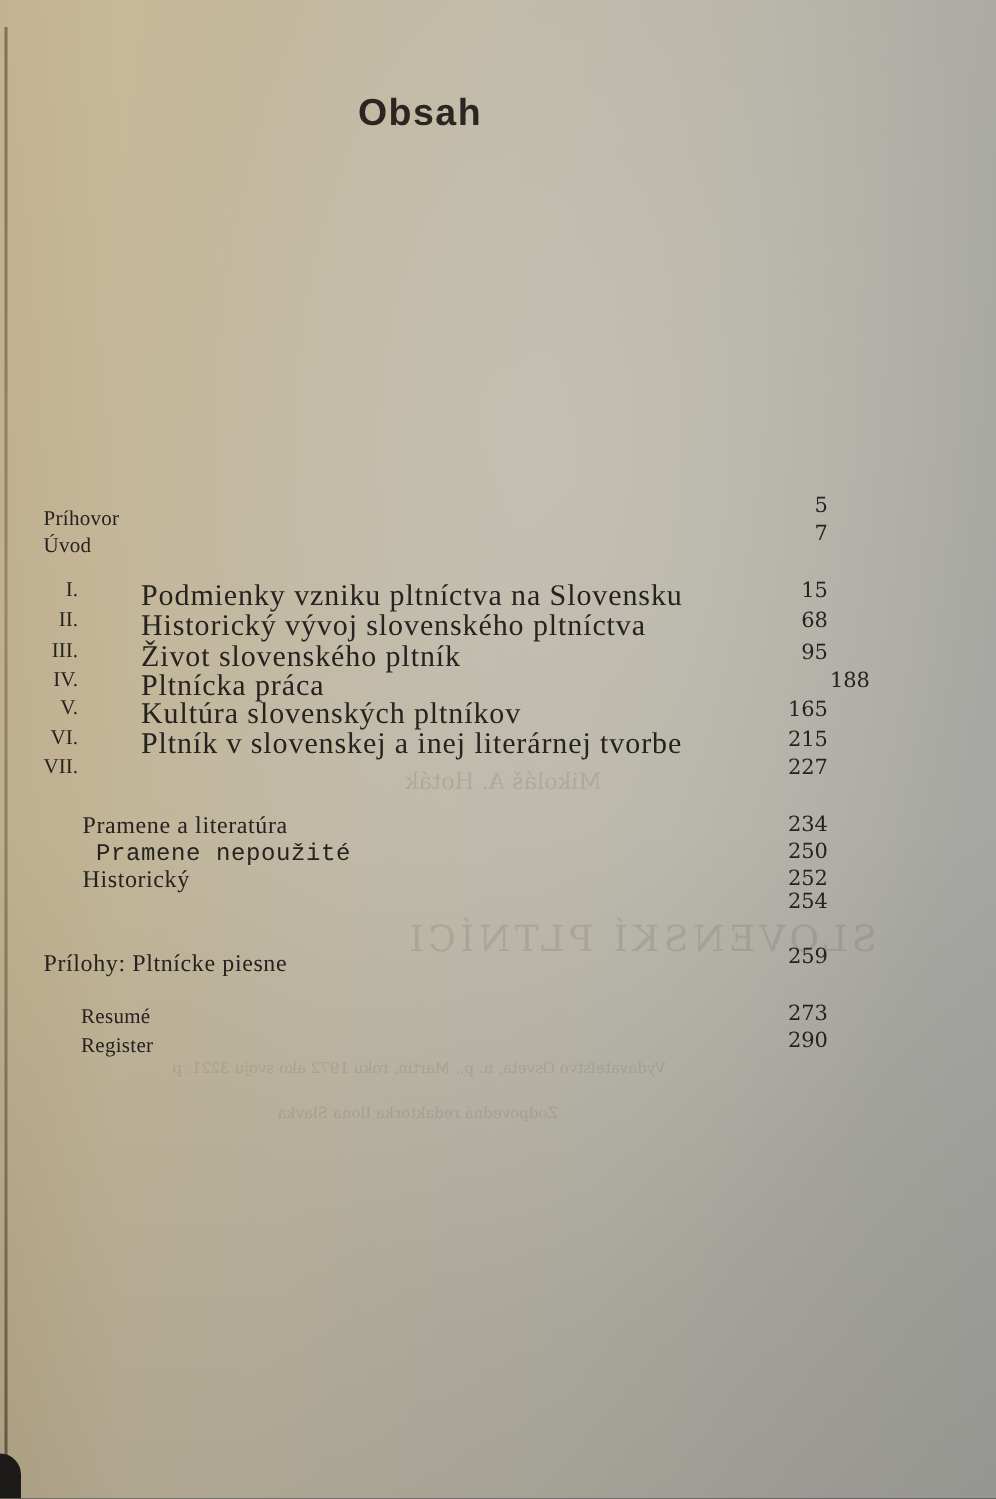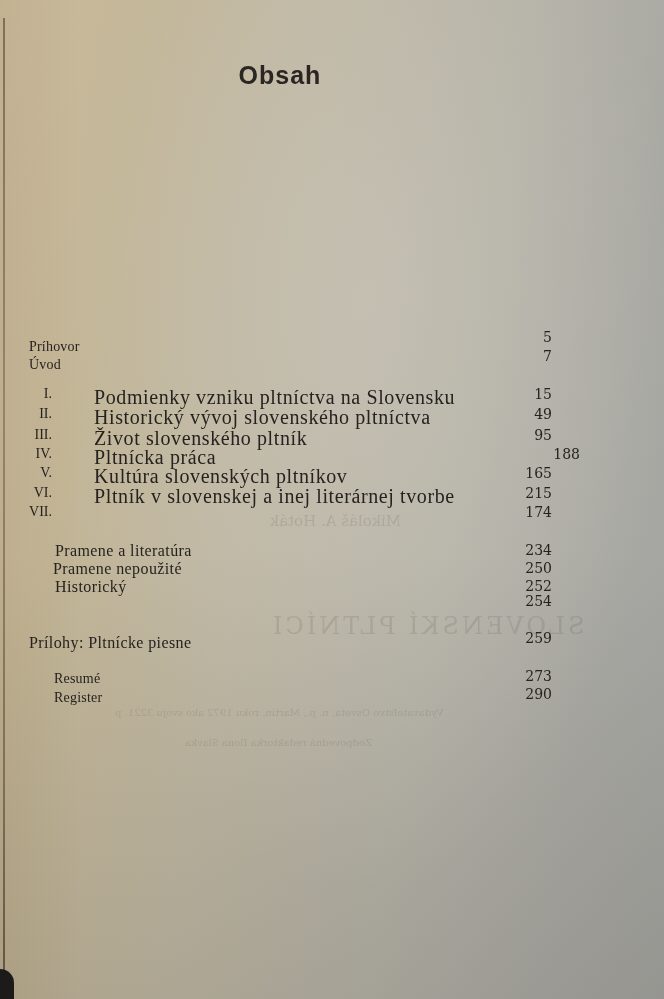--- a/index.html
+++ b/index.html
@@ -141,21 +141,21 @@
     </div>
 
     <div class="row" style="top:386px;">
       <span class="roman" style="left:0;">I.</span>
       <span class="chapter-title">Podmienky vzniku pltníctva na Slovensku</span>
       <span class="page-num">15</span>
     </div>
     <div class="row" style="top:406px;">
       <span class="roman" style="left:0;">II.</span>
       <span class="chapter-title">Historický vývoj slovenského pltníctva</span>
-      <span class="page-num">49</span>
+      <span class="page-num">68</span>
     </div>
     <div class="row" style="top:427px;">
       <span class="roman" style="left:0;">III.</span>
       <span class="chapter-title">Život slovenského pltník</span>
       <span class="page-num">95</span>
     </div>
     <div class="row" style="top:446px;padding-left:28px;">
       <span class="roman" style="left:0;">IV.</span>
       <span class="chapter-title">Pltnícka práca</span>
       <span class="page-num">188</span>
@@ -165,29 +165,29 @@
       <span class="chapter-title">Kultúra slovenských pltníkov</span>
       <span class="page-num">165</span>
     </div>
     <div class="row" style="top:485px;">
       <span class="roman" style="left:0;">VI.</span>
       <span class="chapter-title">Pltník v slovenskej a inej literárnej tvorbe</span>
       <span class="page-num">215</span>
     </div>
     <div class="row" style="top:504px;">
       <span class="roman" style="left:0;text-align:right;">VII.</span>
-      <span class="page-num">174</span>
+      <span class="page-num">227</span>
     </div>
 
     <div class="row" style="top:542px;">
       <span class="entry-text" style="left:55px; letter-spacing:0.4px;">Pramene a literatúra</span>
       <span class="page-num">234</span>
     </div>
     <div class="row" style="top:560px;">
-      <span class="entry-text" style="left:53px; letter-spacing:0.4px;">Pramene nepoužité</span>
+      <span class="entry-text" style="left:64px; letter-spacing:0.4px;font-family:Liberation Mono, monospace;">Pramene nepoužité</span>
       <span class="page-num">250</span>
     </div>
     <div class="row" style="top:578px;">
       <span class="entry-text" style="left:55px; letter-spacing:0.4px;">Historický</span>
       <span class="page-num">252</span>
     </div>
     <div class="row" style="top:597px;">
       <span class="page-num" style="top:-4px;">254</span>
     </div>
 

